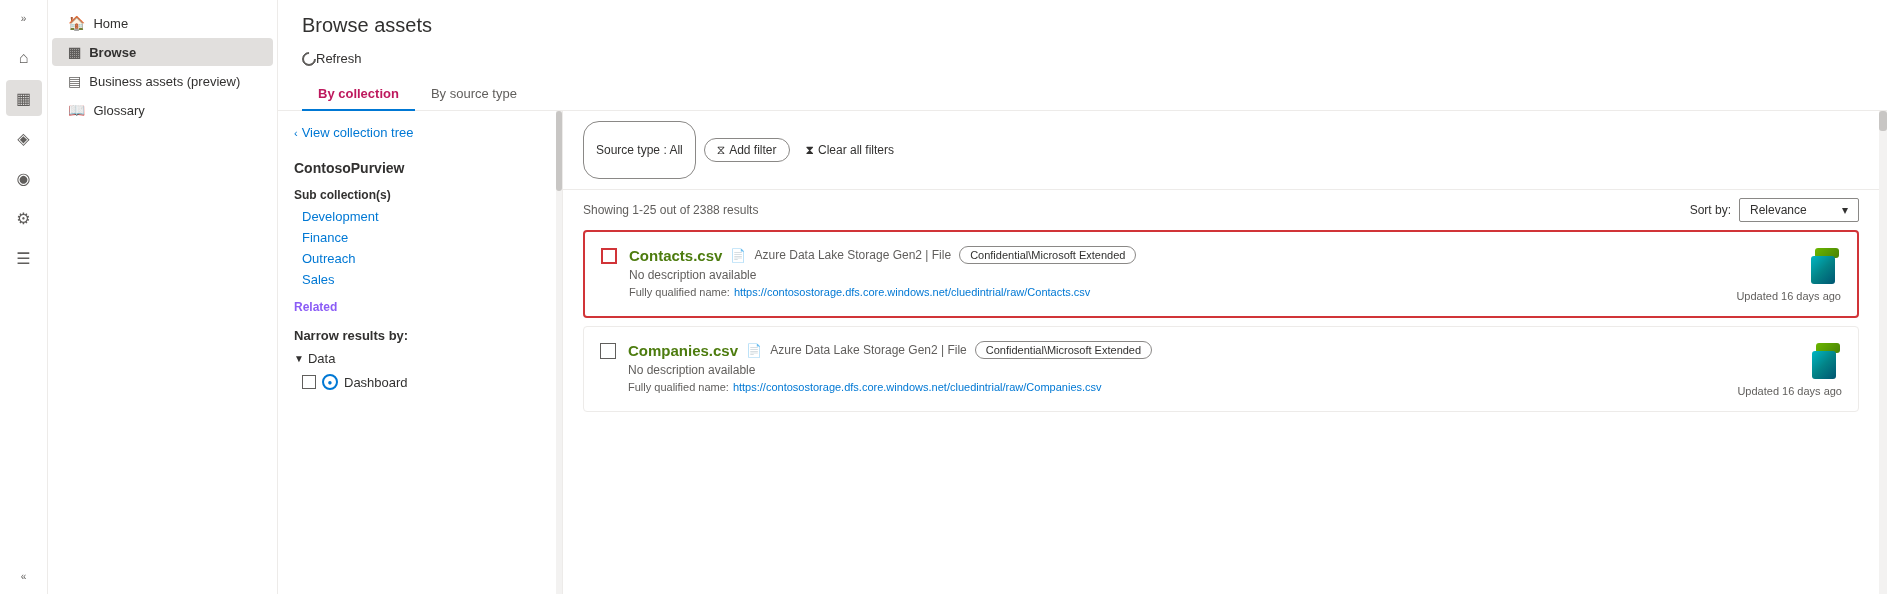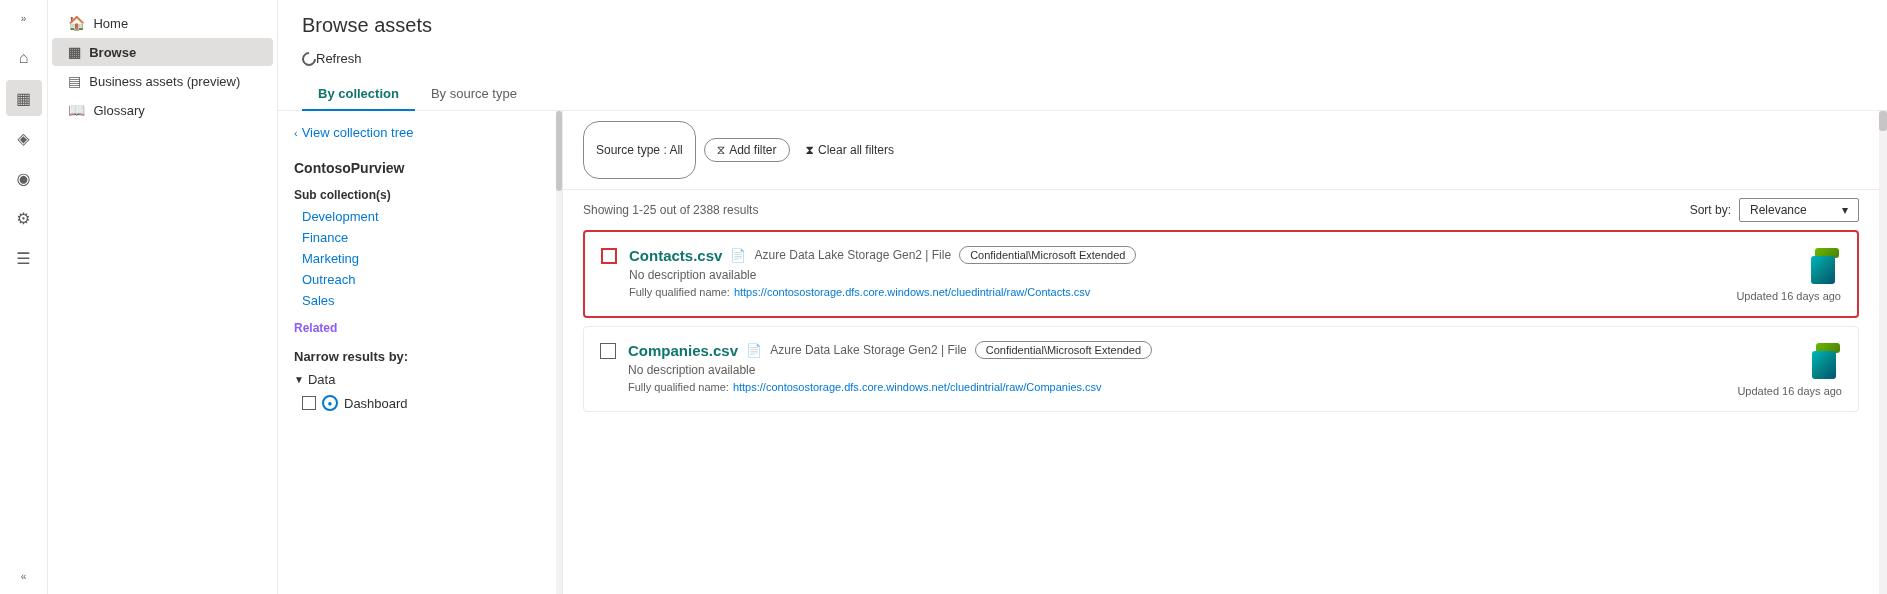--- a/index.html
+++ b/index.html
@@ -168,21 +168,21 @@
     }
     .tab {
       padding: 8px 16px;
       font-size: 13px;
       color: #605e5c;
       cursor: pointer;
       border-bottom: 2px solid transparent;
       margin-bottom: -1px;
     }
     .tab.active {
-      color: #0f766e;
+      color: #be185d;
       border-bottom: 2px solid #0078d4;
       font-weight: 600;
     }
 
     
     .content-area {
       display: flex;
       flex: 1;
       overflow: hidden;
     }
@@ -350,21 +350,21 @@
     .asset-title-row {
       display: flex;
       align-items: center;
       gap: 8px;
       margin-bottom: 4px;
       flex-wrap: wrap;
     }
     .asset-name {
       font-size: 15px;
       font-weight: 600;
-      color: #0f766e;
+      color: #4d7c0f;
       cursor: pointer;
     }
     .asset-type-icon {
       font-size: 13px;
       color: #605e5c;
     }
     .asset-meta {
       font-size: 12px;
       color: #605e5c;
     }
@@ -509,21 +509,20 @@
     <div class="left-panel">
       <div class="left-panel-inner">
         <button class="view-tree-btn">
           <span style="font-size:11px;">‹</span>
           <span>View collection tree</span>
         </button>
         <div class="collection-title">ContosoPurview</div>
         <div class="sub-collection-label">Sub collection(s)</div>
         <a class="collection-link">Development</a>
         <a class="collection-link">Finance</a>
-        <a class="collection-link">Marketing</a>
         <a class="collection-link">Outreach</a>
         <a class="collection-link">Sales</a>
         <div class="related-label">Related</div>
         <div class="narrow-label">Narrow results by:</div>
         <div class="data-section">
           <span class="chevron">▼</span>
           <span>Data</span>
         </div>
         <div class="dashboard-item">
           <div class="dashboard-checkbox"></div>

